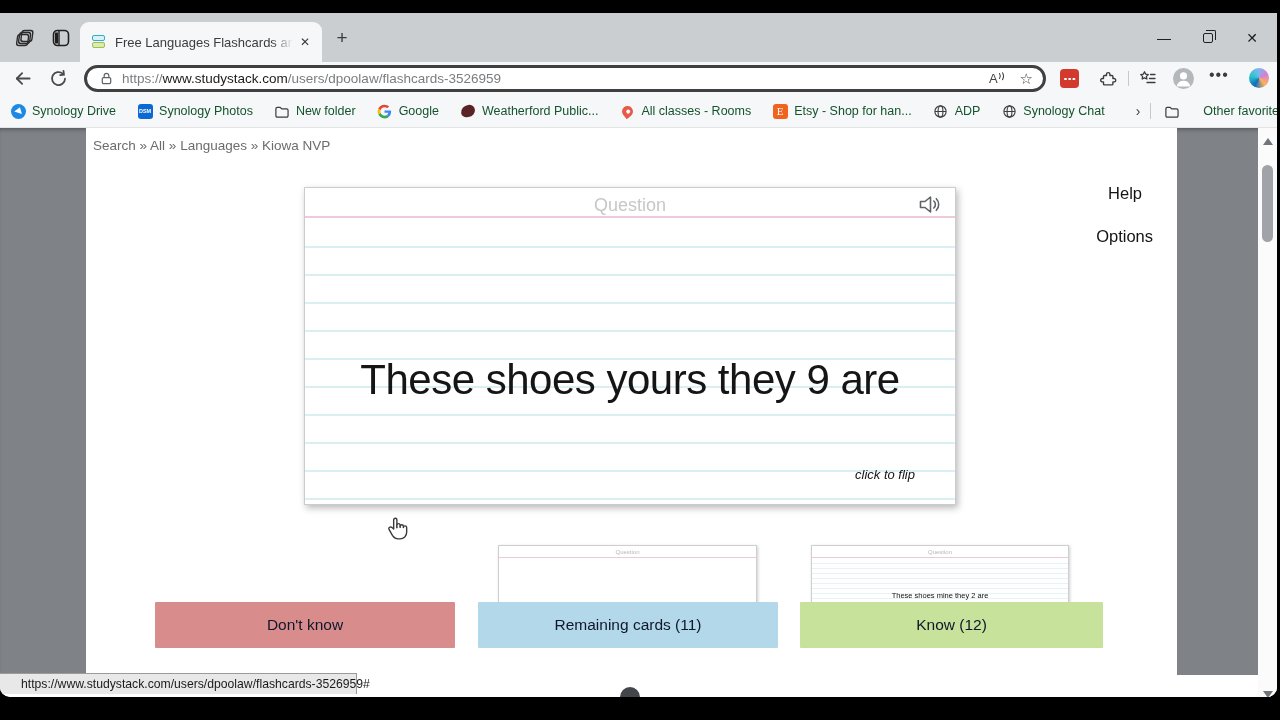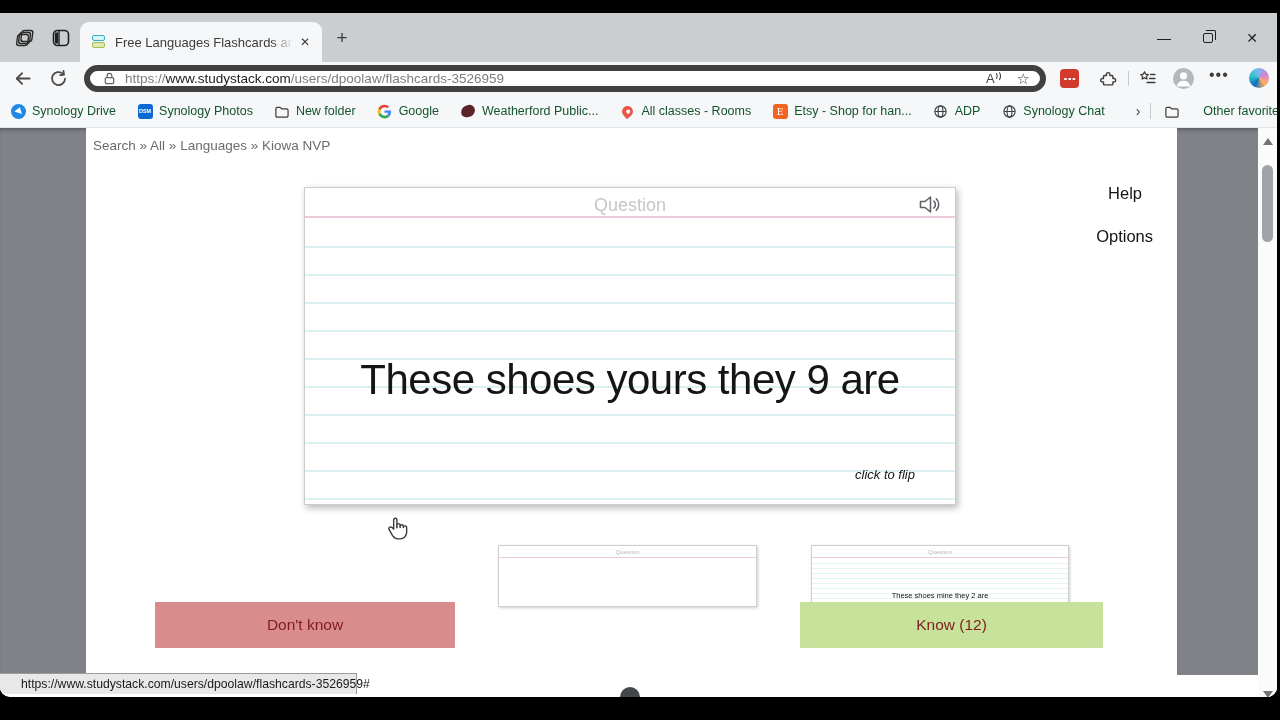--- a/index.html
+++ b/index.html
@@ -27,21 +27,21 @@
   .win-controls { position:absolute; right:10px; top:0; height:49px; display:flex; align-items:center; }
   .wc { width:30px; height:26px; display:flex; align-items:center; justify-content:center; color:#202020; font-size:14px; cursor:pointer; }
   .wc-restore-box { width:10px; height:10px; border:1.3px solid #202020; border-radius:2px; position:relative; }
   .wc-restore-box::before { content:""; position:absolute; left:1.5px; top:-3.5px; width:9px; height:9px; border-top:1.3px solid #202020; border-right:1.3px solid #202020; border-radius:0 2px 0 0; }
 
   
   .toolbar { position:absolute; left:0; top:49px; width:100%; height:33px; background:#f6f7f8; }
   .tb-icon { position:absolute; top:7px; width:19px; height:19px; color:#4a4a4a; cursor:pointer; }
   .tb-icon svg { width:100%; height:100%; }
   .urlpill { position:absolute; left:84px; top:3px; width:962px; height:27px; background:#fff;
-             border:6px solid #404040; border-radius:14px; display:flex; align-items:flex-start; padding:0 10px; }
+             border:3px solid #404040; border-radius:14px; display:flex; align-items:center; padding:0 10px; }
   .lock-ico { width:15px; height:15px; margin:0 8px 0 2px; flex:0 0 15px; }
   .url-text { font-size:13.5px; color:#7a7d80; white-space:nowrap; }
   .url-text .domain { color:#1b1b1b; }
   .pill-right { margin-left:auto; display:flex; align-items:center; gap:14px; }
   .read-aloud { display:flex; align-items:flex-start; color:#444; cursor:pointer; }
   .read-aloud .ra-a { font-size:13px; line-height:13px; }
   .star-glyph { font-size:15px; color:#444; cursor:pointer; line-height:15px; }
   .ext-red { position:absolute; left:1060px; top:7px; width:19px; height:19px; background:#d23a2e; border-radius:4px; cursor:pointer; }
   .ext-red i { position:absolute; left:4px; top:8.5px; width:2.6px; height:2.6px; border-radius:50%; background:#fff; box-shadow:4.2px 0 0 #fff, 8.4px 0 0 #fff; }
   .tb-divider { position:absolute; left:1128px; top:9px; width:1px; height:15px; background:#c7c9cc; }
@@ -94,21 +94,21 @@
   .mini { position:absolute; width:259px; height:62px; background:#fff; border:1px solid #cfcfcf;
           box-shadow:1px 1px 3px rgba(0,0,0,.2); }
   .mini-head { width:100%; text-align:center; font-size:6px; color:#b9b9b9; padding-top:3px; }
   .mini-line { margin-top:2px; height:0; border-bottom:1px solid #eec9dc; }
   .mini-body { position:absolute; left:0; top:13px; width:100%; height:49px;
                background:repeating-linear-gradient(to bottom,#fff 0 4px,#e4f4f4 4px 5px); }
   .mini-text { position:absolute; left:0; bottom:8px; width:100%; text-align:center; font-size:7.5px; color:#111; }
 
   
   .pile-btn { position:absolute; top:474px; height:46px; display:flex; align-items:center; justify-content:center;
-              font-size:15.5px; color:#7f1d1d; cursor:pointer; border-radius:1px; }
+              font-size:15.5px; color:#0f172a; cursor:pointer; border-radius:1px; }
 
   
   .scrollbar { position:absolute; left:1258px; top:115px; width:19px; height:569px; background:#fbfbfc; }
   .sb-arrow { position:absolute; left:4.5px; width:0; height:0; border-left:5px solid transparent; border-right:5px solid transparent; cursor:pointer; }
   .sb-up { top:10px; border-bottom:7px solid #70757a; }
   .sb-down { top:563px; border-top:7px solid #70757a; }
   .sb-thumb { position:absolute; left:4px; top:37px; width:11px; height:77px; background:#a0a4a8; border-radius:6px; cursor:pointer; }
 
   
   .bottomstrip { position:absolute; left:0; top:662px; width:1277px; height:22px; background:#fff; border-radius:0 0 10px 10px; }
@@ -351,20 +351,21 @@
 
         <div class="mini" style="left:725px; top:417px; width:258px;">
           <div class="mini-head">Question</div>
           <div class="mini-line"></div>
           <div class="mini-body">
             <div class="mini-text">These shoes mine they 2 are</div>
           </div>
         </div>
 
         <div class="pile-btn" style="left:69px; width:300px; background:#d98c8c;">Don't know</div>
+        <div class="pile-btn" style="left:392px; width:300px; background:#b3d8e9;">Remaining cards (11)</div>
         <div class="pile-btn" style="left:714px; width:303px; background:#c7e29b;">Know (12)</div>
       </div>
     </div>
 
     <div class="bottomstrip">
       <span class="footer-bump"></span>
     </div>
     <div class="statusbar">
       <span>https://www.studystack.com/users/dpoolaw/flashcards-3526959#</span>
     </div>

